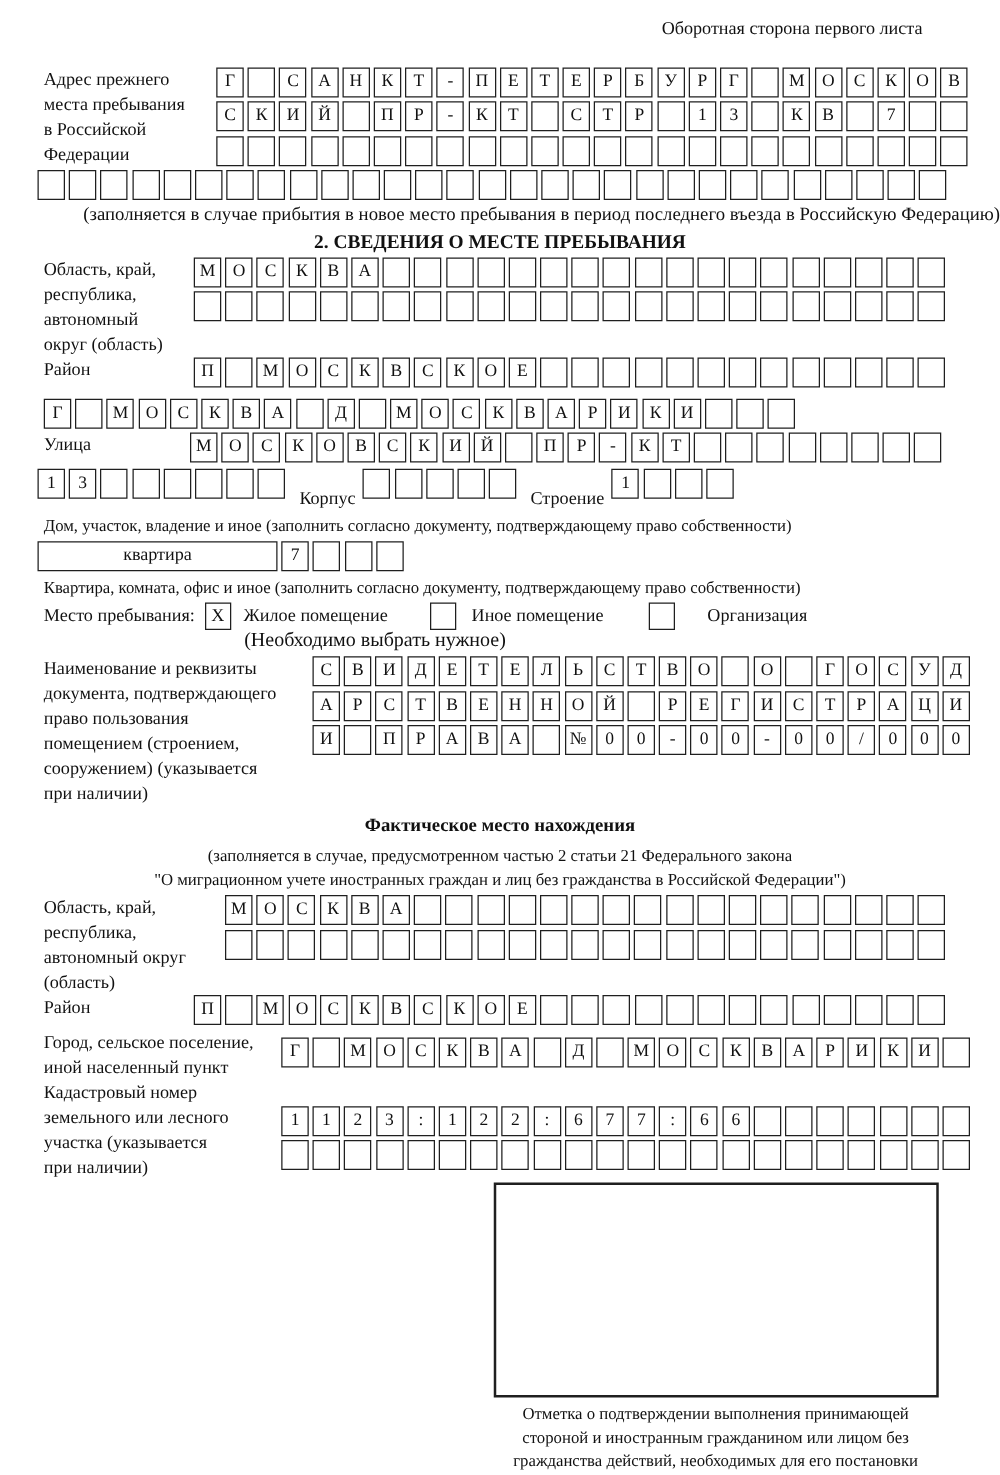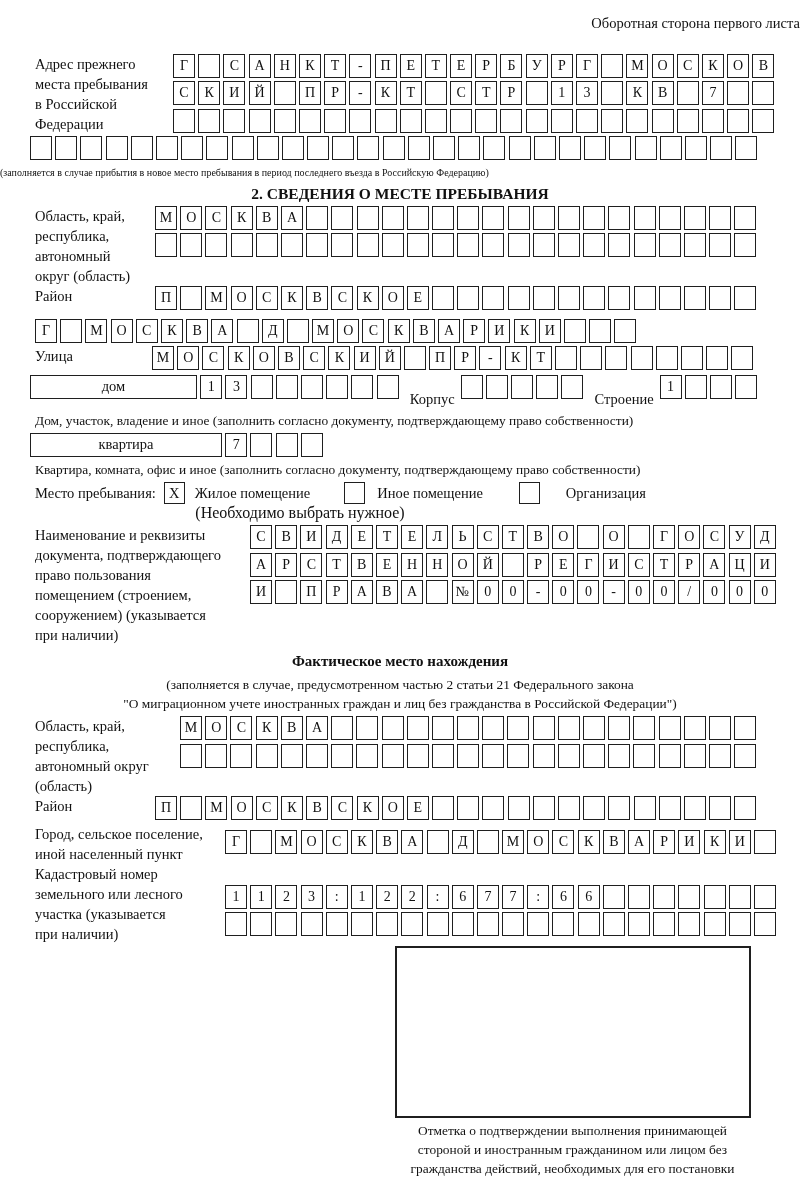--- a/index.html
+++ b/index.html
@@ -9,20 +9,21 @@
     width: 800px;
     height: 1180px;
     background: #fff;
     color: #111;
     font-family: "Liberation Serif", "DejaVu Serif", serif;
     padding-top: 14px;
     overflow: hidden;
   }
   .title-right {
     text-align: right;
+    padding-right: 62px;
     font-size: 14.5px;
     line-height: 18px;
   }
   .frow { display: flex; align-items: flex-start; margin-left: 35px; }
   .flabel {
     flex: 0 0 auto;
     font-size: 14.5px;
     line-height: 20px;
     white-space: pre-line;
   }
@@ -34,21 +35,21 @@
   .cell {
     flex: 0 0 auto;
     width: 22px; height: 24px;
     border: 1.6px solid #1f1f1f;
     margin-right: 3.2px;
     display: flex; align-items: center; justify-content: center;
     font-size: 14px;
   }
   .ml30 { margin-left: 30px; }
   .sec-prev { margin-top: 22px; }
-  .note-center { text-align: left; font-size: 10px; line-height: 17px; }
+  .note-center { text-align: right; font-size: 15px; line-height: 17px; }
   .h2 { font-size: 15.5px; font-weight: 700; text-align: center; margin: 4px 0 3px; }
   .gorod-offset { margin-top: 6px; }
   .domrow { display: flex; align-items: flex-start; margin-left: 30px; margin-top: 1px; }
   .widebox {
     flex: 0 0 auto;
     height: 24px;
     border: 1.6px solid #1f1f1f;
     margin-right: 3.2px;
     display: flex; align-items: center; justify-content: center;
     font-size: 14.5px;
@@ -357,21 +358,20 @@
         <span class="cell"></span>
         <span class="cell"></span>
         <span class="cell"></span>
         <span class="cell"></span>
         <span class="cell"></span>
         <span class="cell"></span>
       </div>
   </div>
 
   <div class="domrow">
-    <div class="widebox wb-dom">дом</div>
     <div class="crow">
         <span class="cell">1</span>
         <span class="cell">3</span>
         <span class="cell"></span>
         <span class="cell"></span>
         <span class="cell"></span>
         <span class="cell"></span>
         <span class="cell"></span>
         <span class="cell"></span>
       </div>

